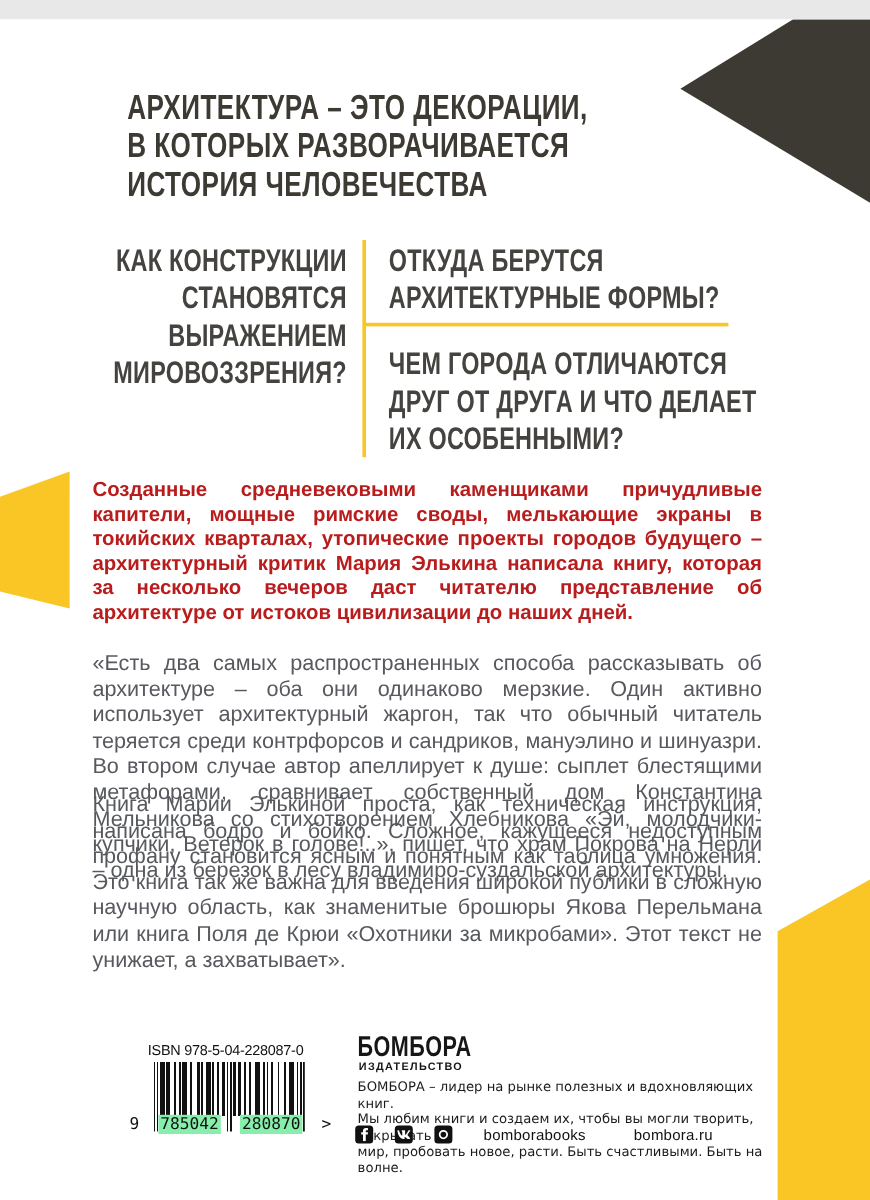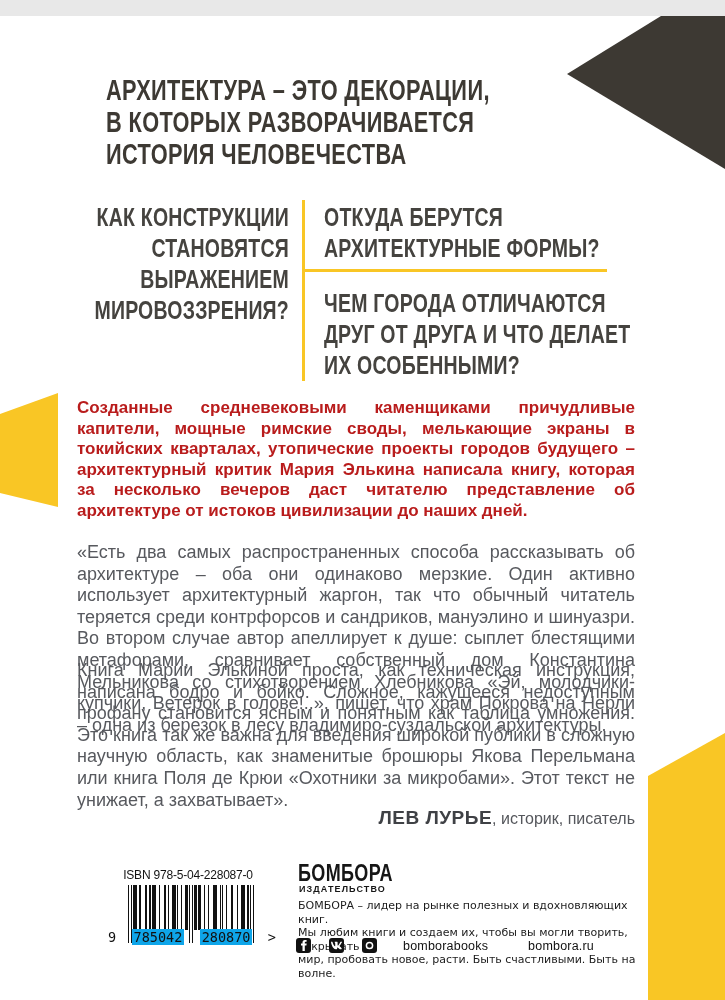--- a/index.html
+++ b/index.html
@@ -52,21 +52,21 @@
   .attrib{left:77px;top:791px;width:558px;text-align:right;color:#55575c;font-size:16px;}
   .attrib .name{font-weight:bold;font-size:19px;color:#3f4145;letter-spacing:.5px;}
 
   
   .isbn-label{left:118px;top:852px;width:140px;text-align:center;font-size:12px;color:#111;letter-spacing:-0.2px;}
   .barcode-svg{left:128px;top:869px;}
   .barcode-digits{
     left:108px;top:913px;width:168px;display:flex;justify-content:space-between;
     font-family:"DejaVu Sans Mono",monospace;font-size:13.5px;color:#111;
   }
-  .barcode-digits .grp{background:#0ea5e9;padding:0 2px;}
+  .barcode-digits .grp{background:#86efac;padding:0 2px;}
 
   .pub-name{
     left:298px;top:843px;font-size:24px;font-weight:bold;color:#161616;
     transform:scaleX(.75);transform-origin:left top;letter-spacing:.5px;width:200px;
   }
   .pub-sub{left:299px;top:868px;font-size:9px;font-weight:bold;color:#161616;letter-spacing:1.1px;}
   .pub-desc{
     left:298px;top:883px;width:345px;font-size:11px;line-height:13.5px;
     color:#1c1c1c;white-space:pre-line;font-family:"DejaVu Sans",sans-serif;
   }
@@ -102,23 +102,20 @@
 АРХИТЕКТУРНЫЕ ФОРМЫ?</div>
   <div class="layer divider-h"></div>
   <div class="layer q q-right-bottom">ЧЕМ ГОРОДА ОТЛИЧАЮТСЯ
 ДРУГ ОТ ДРУГА И ЧТО ДЕЛАЕТ
 ИХ ОСОБЕННЫМИ?</div>
 
   <div class="layer intro">Созданные средневековыми каменщиками причудливые капители, мощные римские своды, мелькающие экраны в токийских кварталах, утопические проекты городов будущего – архитектурный критик Мария Элькина написала книгу, которая за несколько вечеров даст читателю представление об архитектуре от истоков цивилизации до наших дней.</div>
 
   <div class="layer quote quote-1">«Есть два самых распространенных способа рассказывать об архитектуре – оба они одинаково мерзкие. Один активно использует архитектурный жаргон, так что обычный читатель теряется среди контрфорсов и сандриков, мануэлино и шинуазри. Во втором случае автор апеллирует к душе: сыплет блестящими метафорами, сравнивает собственный дом Константина Мельникова со стихотворением Хлебникова «Эй, молодчики-купчики, Ветерок в голове!..», пишет, что храм Покрова на Нерли – одна из березок в лесу владимиро-суздальской архитектуры.</div>
   <div class="layer quote quote-2">Книга Марии Элькиной проста, как техническая инструкция, написана бодро и бойко. Сложное, кажущееся недоступным профану становится ясным и понятным как таблица умножения. Это книга так же важна для введения широкой публики в сложную научную область, как знаменитые брошюры Якова Перельмана или книга Поля де Крюи «Охотники за микробами». Этот текст не унижает, а захватывает».</div>
-  <div class="layer attrib">
-    <span class="name">ЛЕВ ЛУРЬЕ</span><span>, историк, писатель</span>
-  </div>
 
   <div class="layer isbn-label">ISBN 978-5-04-228087-0</div>
   <svg class="layer barcode-svg" width="126" height="58" viewBox="0 0 95 58" preserveAspectRatio="none" shape-rendering="crispEdges" fill="#111">
       <rect x="0" y="0" width="1" height="58"></rect>
       <rect x="2" y="0" width="1" height="58"></rect>
       <rect x="4" y="0" width="1" height="45"></rect>
       <rect x="5" y="0" width="1" height="45"></rect>
       <rect x="6" y="0" width="1" height="45"></rect>
       <rect x="8" y="0" width="1" height="45"></rect>
       <rect x="9" y="0" width="1" height="45"></rect>

